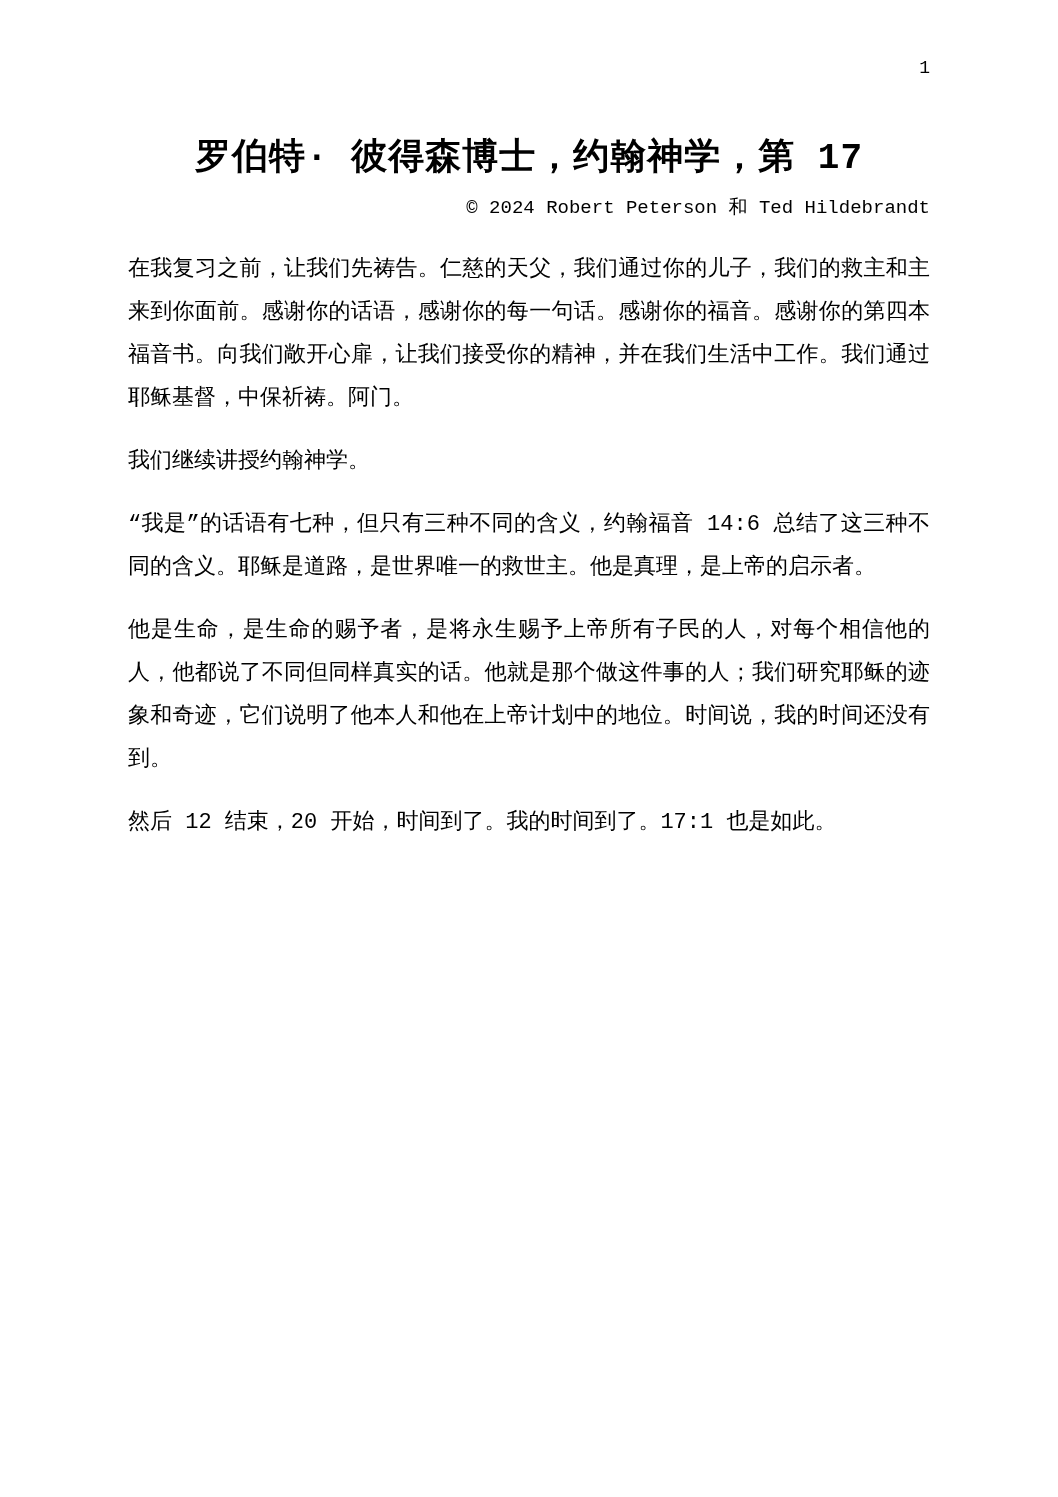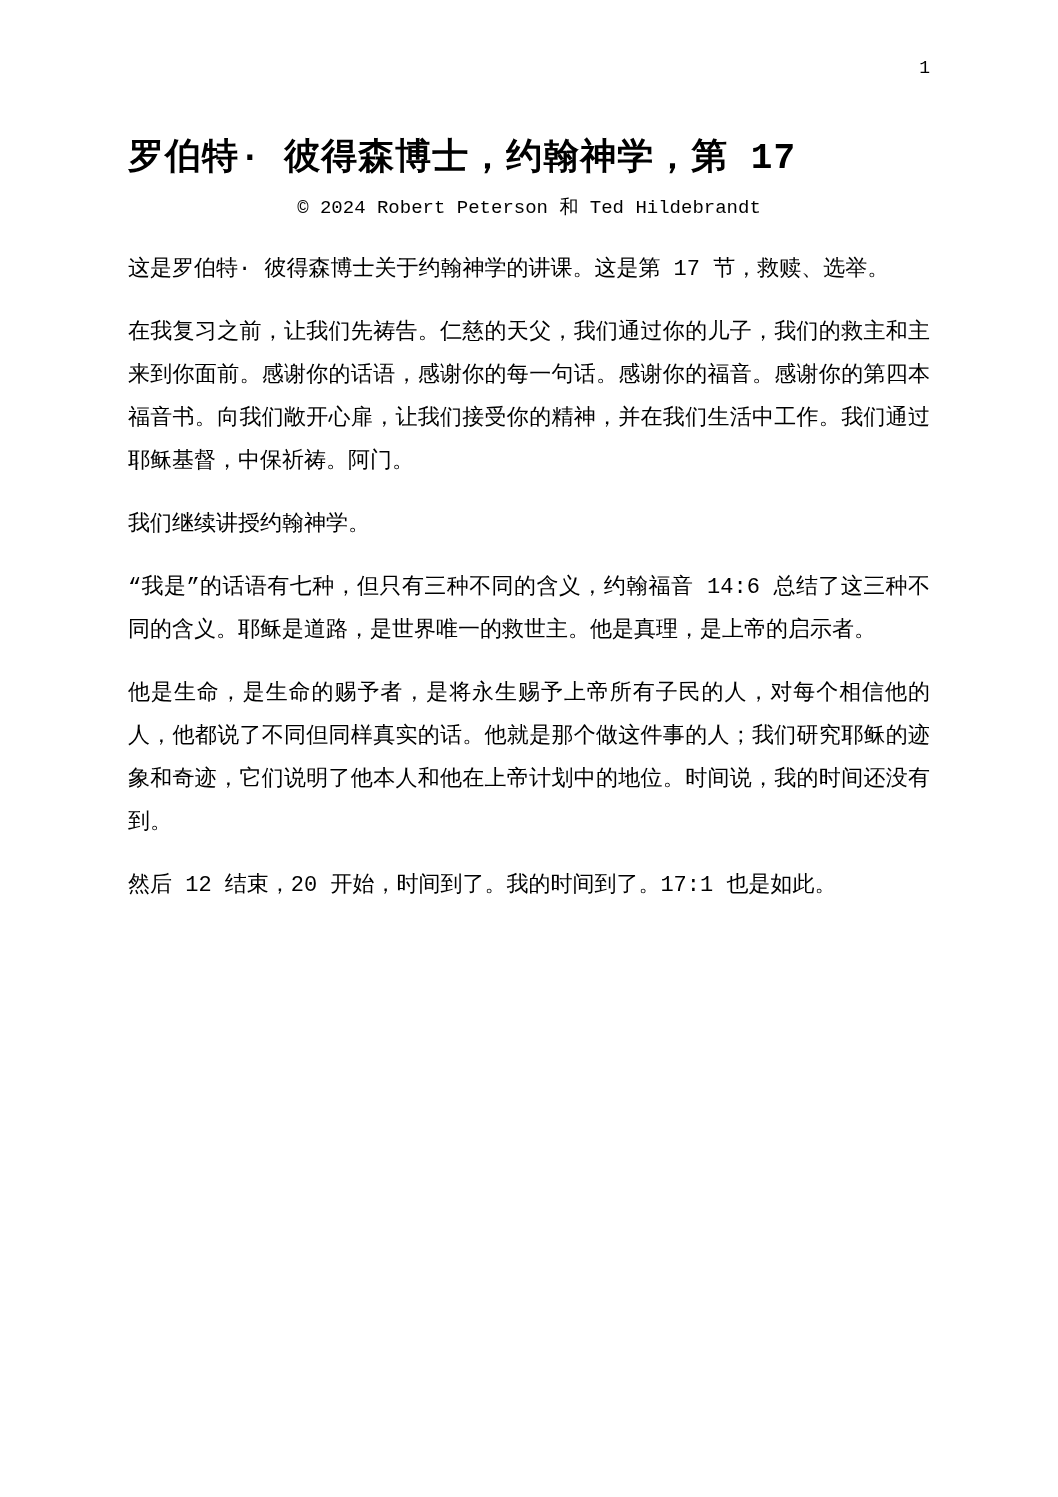--- a/index.html
+++ b/index.html
@@ -21,29 +21,30 @@
   .pageno {
     text-align: right;
     font-size: 18px;
     line-height: 24px;
     height: 24px;
   }
   .title {
     margin: 44px 0 0 0;
     font-size: 36px;
     font-weight: 700;
+    text-align: center;
     letter-spacing: 1px;
   }
   .title .tline {
     display: block;
     line-height: 69px;
   }
   .copyright {
     margin-top: 2px;
-    text-align: center;
+    text-align: right;
     font-size: 19px;
     line-height: 26px;
   }
   .content {
     margin-top: 27px;
   }
   .content p {
     margin: 0 0 20px 0;
     font-size: 22px;
     line-height: 43px;
@@ -58,21 +59,20 @@
 
   <div class="pageno">1</div>
 
   <h1 class="title">
     <span class="tline">罗伯特· 彼得森博士，约翰神学，第 17</span>
   </h1>
 
   <div class="copyright">© 2024 Robert Peterson 和 Ted Hildebrandt</div>
 
   <div class="content">
-    <p>这是罗伯特· 彼得森博士关于约翰神学的讲课。这是第 17 节，救赎、选举。</p>
     <p>在我复习之前，让我们先祷告。仁慈的天父，我们通过你的儿子，我们的救主和主来到你面前。感谢你的话语，感谢你的每一句话。感谢你的福音。感谢你的第四本福音书。向我们敞开心扉，让我们接受你的精神，并在我们生活中工作。我们通过耶稣基督，中保祈祷。阿门。</p>
     <p>我们继续讲授约翰神学。</p>
     <p>“我是”的话语有七种，但只有三种不同的含义，约翰福音 14:6 总结了这三种不同的含义。耶稣是道路，是世界唯一的救世主。他是真理，是上帝的启示者。</p>
     <p>他是生命，是生命的赐予者，是将永生赐予上帝所有子民的人，对每个相信他的人，他都说了不同但同样真实的话。他就是那个做这件事的人；我们研究耶稣的迹象和奇迹，它们说明了他本人和他在上帝计划中的地位。时间说，我的时间还没有到。</p>
     <p>然后 12 结束，20 开始，时间到了。我的时间到了。17:1 也是如此。</p>
   </div>
 
 </div>
 
 </body></html>

